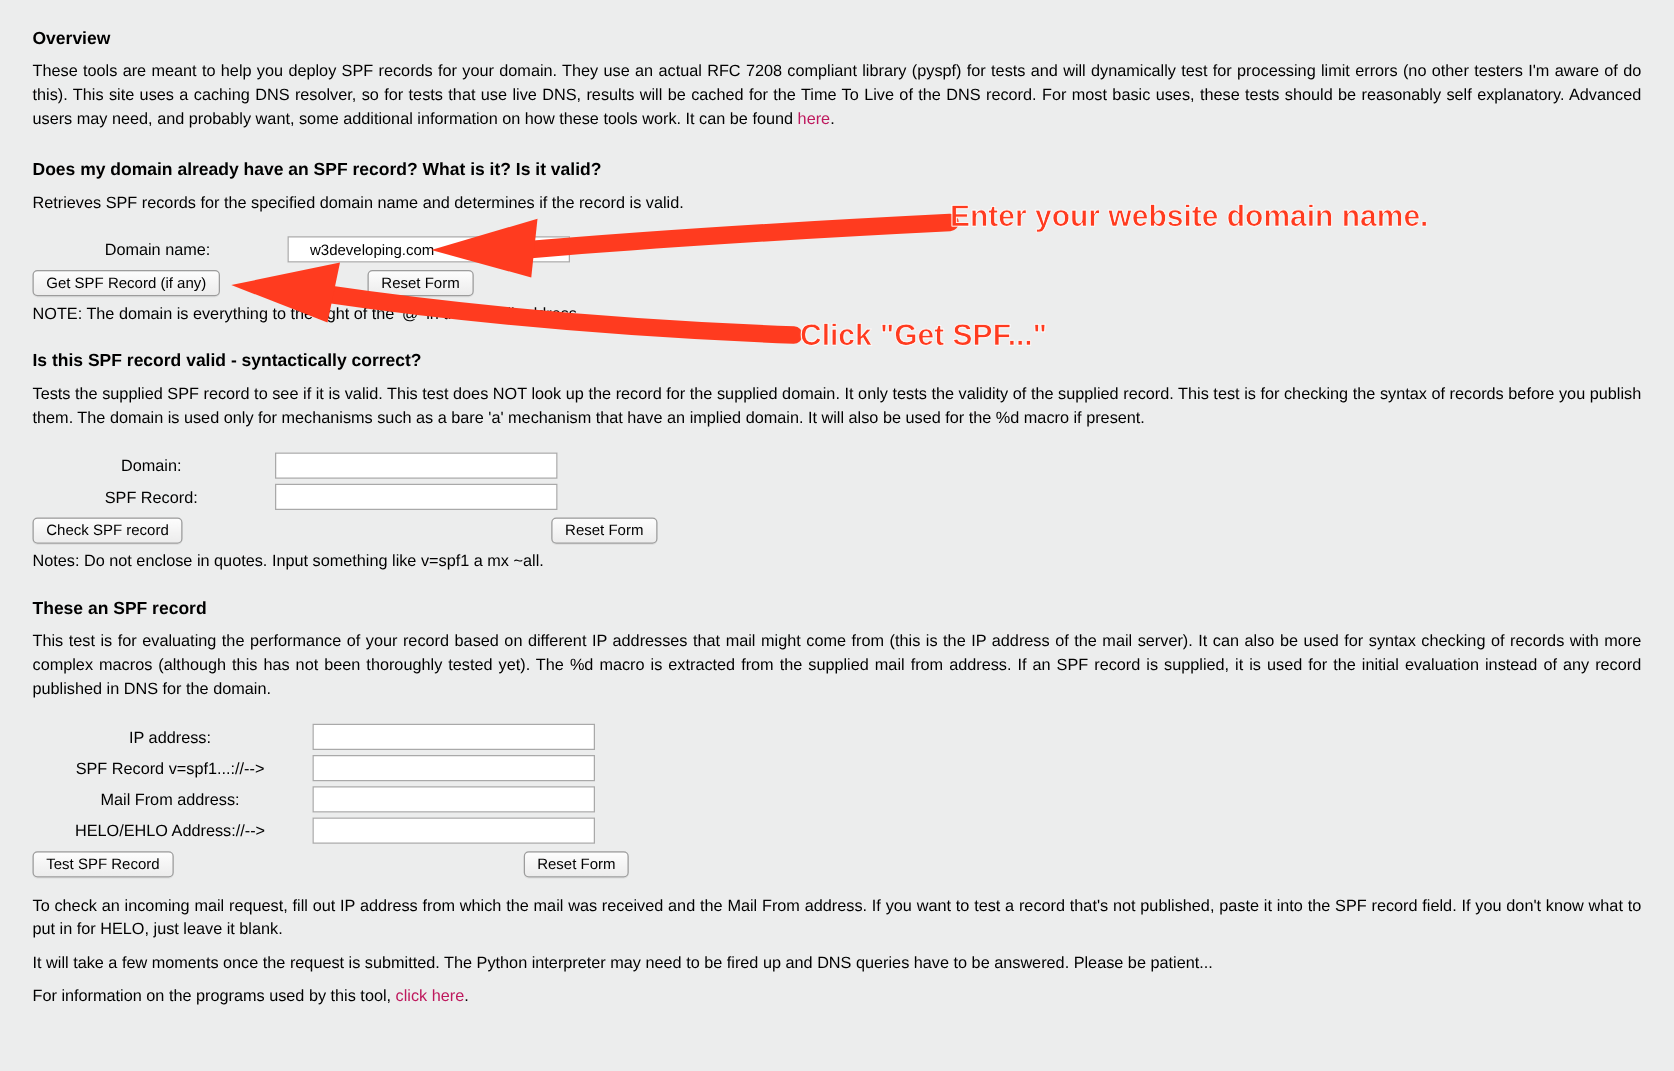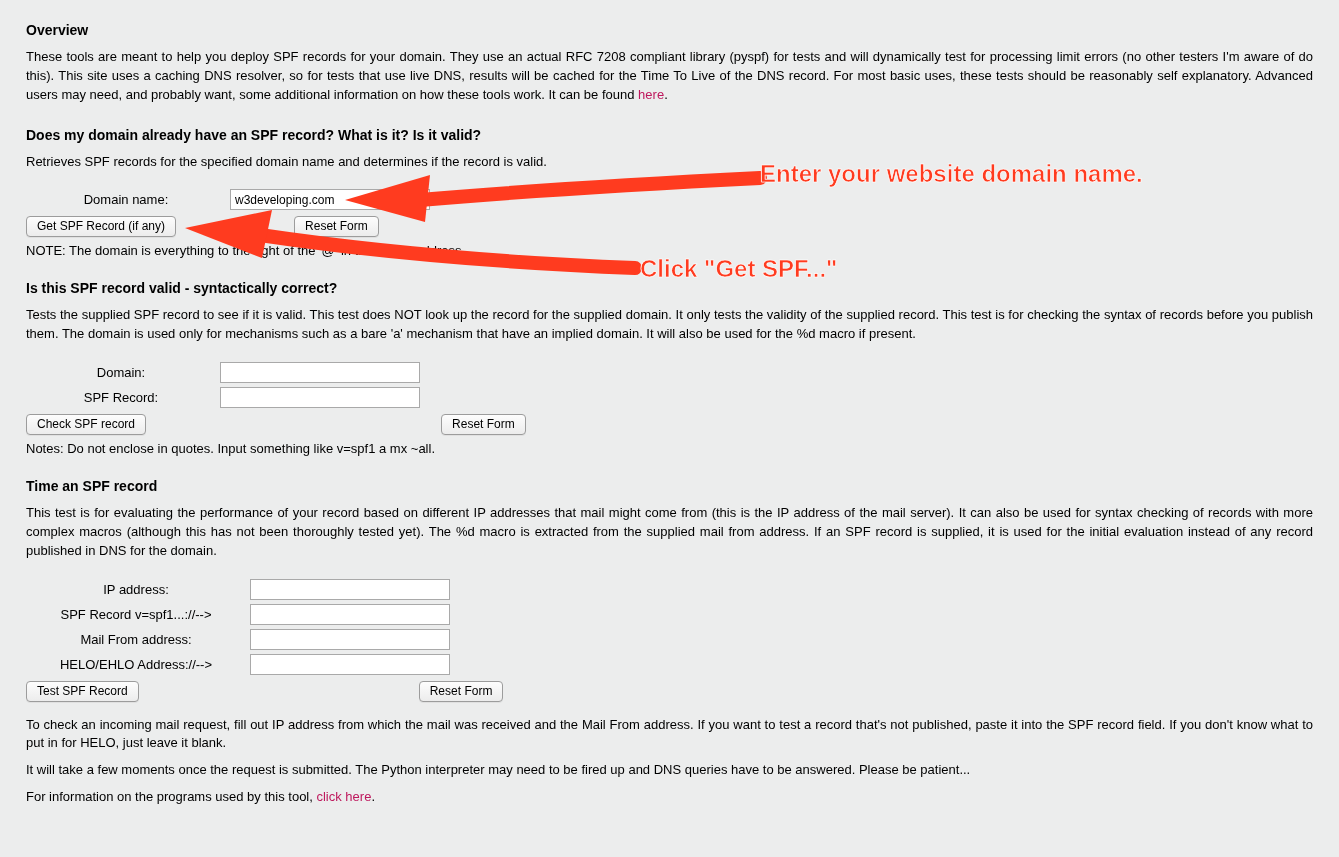--- a/index.html
+++ b/index.html
@@ -16,21 +16,21 @@
   .page{padding:22px 26px 26px 26px;}
   h3.section{font-size:14px;font-weight:bold;margin:0 0 10px 0;}
   h3.section.mt{margin-top:22px;}
   p.body{margin:0 0 8px 0;line-height:1.45;text-align:justify;}
   a.link{color:#be185d;text-decoration:none;}
   .form-block{margin:18px 0 4px 0;}
   .row{display:flex;align-items:center;margin:4px 0;}
   .lbl{width:190px;text-align:center;padding-right:4px;font-size:13px;}
   .narrow .lbl{width:200px;}
   input[type=text]{
-    border:1px solid #a9a9a9;height:19px;font-size:12px;padding:0 4px;
+    border:1px solid #a9a9a9;height:19px;font-size:12px;padding:0 17px;
     background:#fff;
   }
   .w200{width:190px;}
   .btnrow{display:flex;gap:280px;margin:6px 0 4px 0;}
   button.osx{
     font-family:inherit;font-size:12px;
     background:linear-gradient(#fdfdfd,#ececec);
     border:1px solid #9c9c9c;border-radius:4px;
     padding:2px 10px 3px 10px;cursor:pointer;
     box-shadow:0 1px 0 rgba(0,0,0,0.05);
@@ -82,21 +82,21 @@
       <div class="lbl">SPF Record:</div>
       <input type="text" class="w200" style="">
     </div>
     <div class="btnrow" style="gap:295px;">
       <button class="osx">Check SPF record</button>
       <button class="osx">Reset Form</button>
     </div>
   </div>
   <p class="note">Notes: Do not enclose in quotes. Input something like v=spf1 a mx ~all.</p>
 
-  <h3 class="section mt">Time an SPF record</h3>
+  <h3 class="section mt">These an SPF record</h3>
   <p class="body">This test is for evaluating the performance of your record based on different IP addresses that mail might come from (this is the IP address of the mail server). It can also be used for syntax checking of records with more complex macros (although this has not been thoroughly tested yet). The %d macro is extracted from the supplied mail from address. If an SPF record is supplied, it is used for the initial evaluation instead of any record published in DNS for the domain.</p>
 
   <div class="form-block">
     <div class="row">
       <div class="lbl" style="width:220px;">IP address:</div>
       <input type="text" class="w200" style="">
     </div>
     <div class="row">
       <div class="lbl" style="width:220px;">SPF Record v=spf1...://--&gt;</div>
       <input type="text" class="w200" style="">

